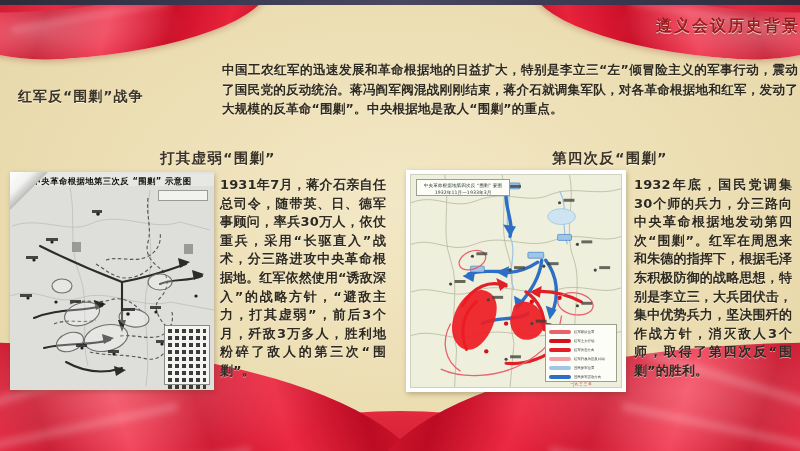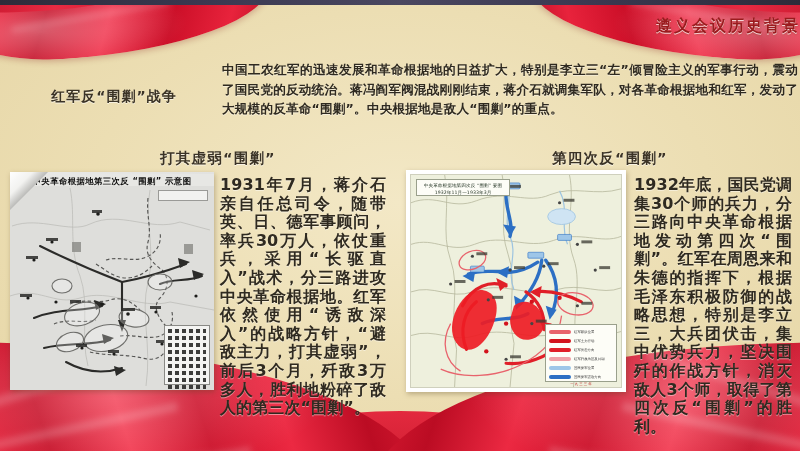--- a/index.html
+++ b/index.html
@@ -84,21 +84,21 @@
   
   .page-title{
     position:absolute;top:16px;left:0;width:800px;text-align:right;
     font-size:16px;font-weight:bold;letter-spacing:2px;
     color:#9b1b1e;
     text-shadow:0 1px 0 rgba(255,255,255,.75), 0 2px 2px rgba(120,60,20,.25);
   }
 
   
   .intro-heading{
-    position:absolute;left:18px;top:88px;width:192px;text-align:center;
+    position:absolute;left:18px;top:88px;width:192px;text-align:left;
     font-size:14px;font-weight:bold;color:#3b3326;letter-spacing:1px;
     text-shadow:0 1px 0 rgba(255,255,255,.6);
   }
   .intro-text{
     position:absolute;left:222px;top:60px;width:576px;
     font-size:12.6px;line-height:19.6px;color:#2f2a20;font-weight:bold;
     text-align:justify;letter-spacing:.2px;
     text-shadow:0 1px 0 rgba(255,255,255,.45);
   }
 
@@ -106,21 +106,21 @@
   .sec-title{
     position:absolute;top:149px;font-size:14.5px;font-weight:bold;
     color:#3b3326;letter-spacing:1.2px;text-align:center;
     text-shadow:0 1px 0 rgba(255,255,255,.6);
   }
   .sec-title.left{left:108px;width:220px;}
   .sec-title.right{left:500px;width:220px;}
 
   
   .col-text{
-    position:absolute;top:176px;font-size:16px;line-height:18.6px;
+    position:absolute;top:176px;font-size:13px;line-height:18.6px;
     color:#2f2a20;font-weight:bold;text-align:justify;letter-spacing:.1px;
     text-shadow:0 1px 0 rgba(255,255,255,.45);
   }
   .col-text.left{left:220px;width:166px;}
   .col-text.right{left:634px;width:158px;}
 
   
   .map-frame{position:absolute;background:#fff;box-shadow:1px 2px 5px rgba(90,70,35,.35);}
   .map-left{left:10px;top:172px;width:204px;height:218px;padding:0;}
   .map-right{left:406px;top:170px;width:220px;height:222px;padding:4px;box-sizing:border-box;}

